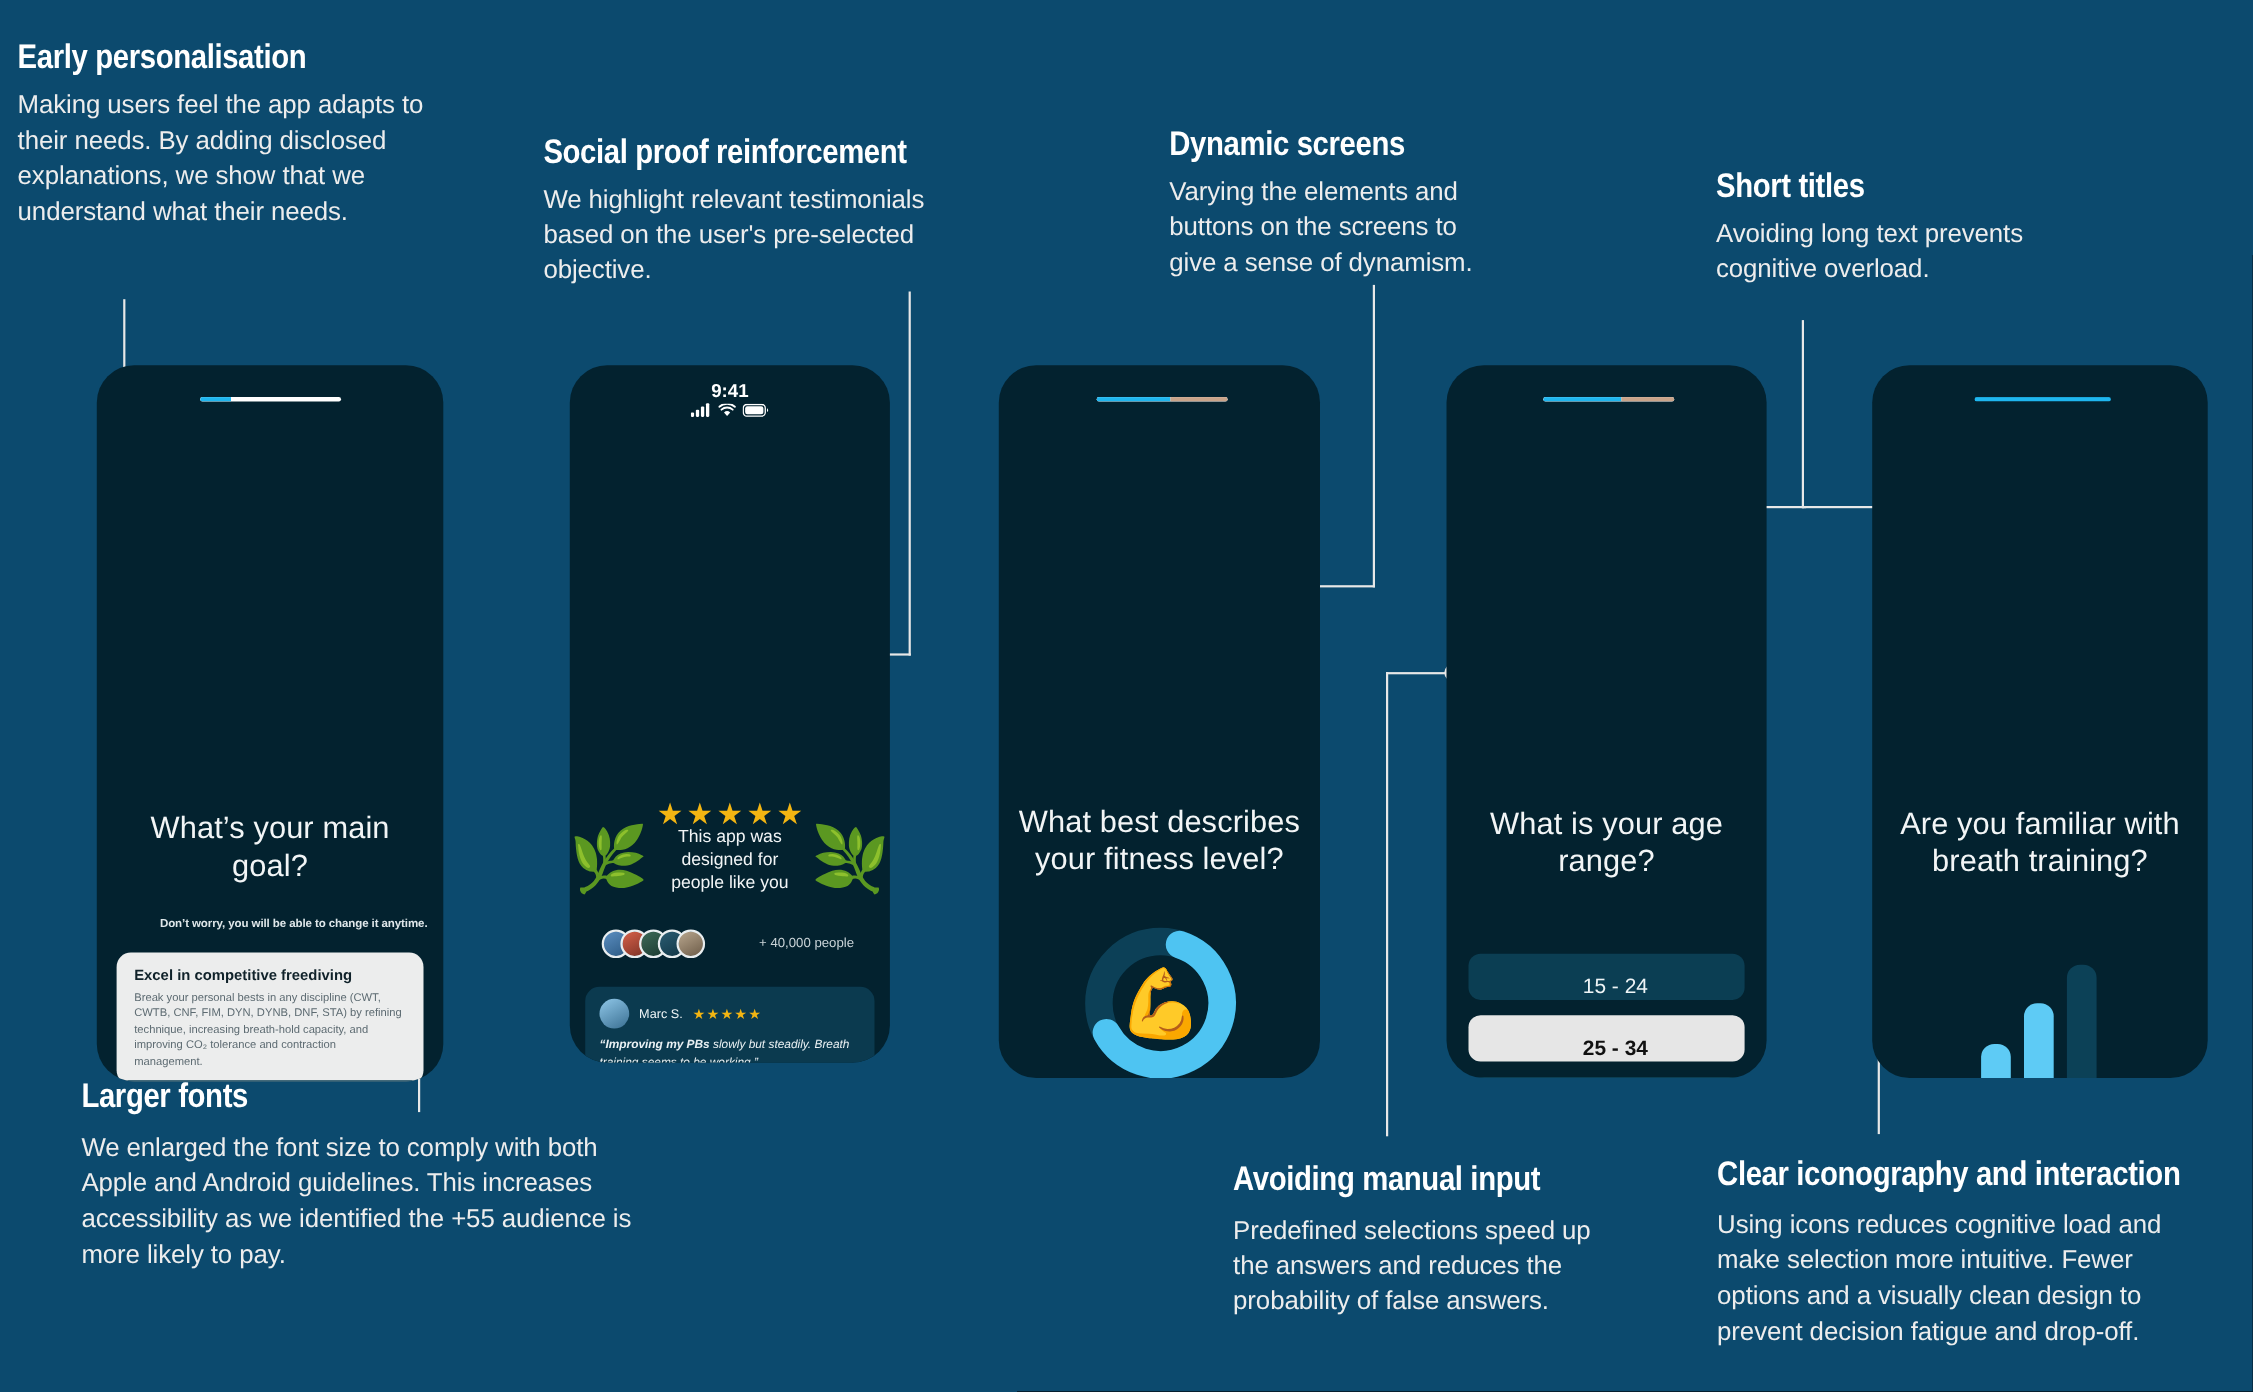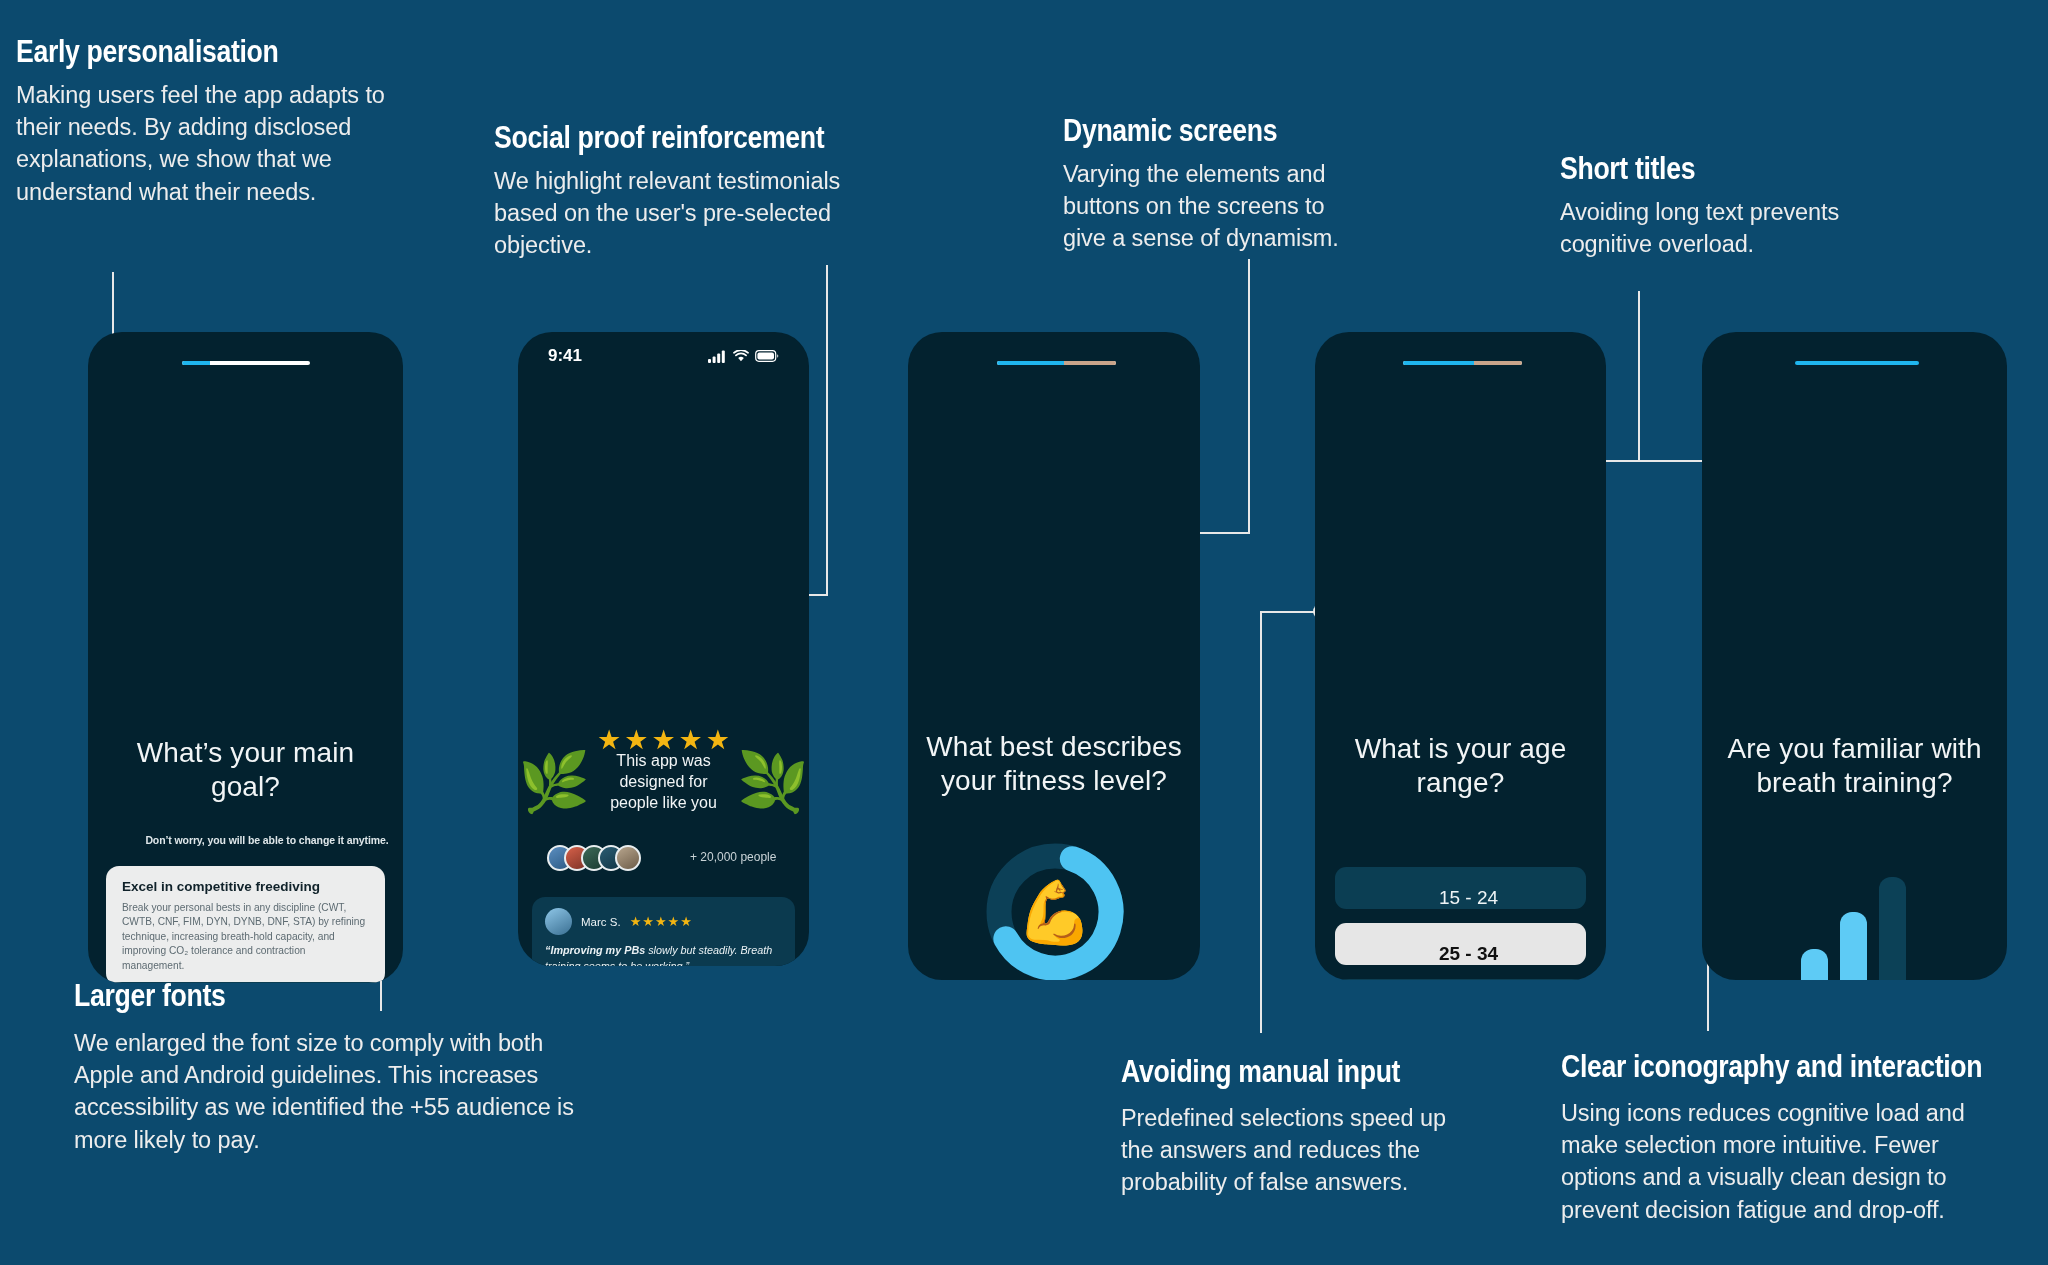--- a/index.html
+++ b/index.html
@@ -47,21 +47,21 @@
     position: absolute;
     background: #03222f;
     border-radius: 34px;
     overflow: hidden;
   }
 
   .statusbar {
     position: absolute; top: 14px; left: 0; right: 0;
     display: flex; align-items: center; justify-content: space-between;
     padding: 0 30px;
-    color: #fff; font-size: 17px; font-weight: 600;
+    color: #fff; font-size: 17px; font-weight: 600; flex-direction: column;
   }
   .sb-right { display: flex; align-items: center; gap: 6px; }
 
   
   .progbar {
     position: absolute;
     height: 4px; border-radius: 3px;
     background: #ffffff;
     overflow: hidden;
     display: flex;
@@ -303,21 +303,21 @@
       <span class="laurel" style="transform:scaleX(-1);">🌿</span>
     </div>
 
     <div class="avatars" style="left:29px; top:513px;">
       <div class="av" style="background:linear-gradient(150deg,#5b8ec0,#2c5a84);"></div>
       <div class="av" style="background:linear-gradient(150deg,#d7614a,#7c3226);"></div>
       <div class="av" style="background:linear-gradient(150deg,#3d6a58,#1b3a31);"></div>
       <div class="av" style="background:linear-gradient(150deg,#2a5c72,#123646);"></div>
       <div class="av" style="background:linear-gradient(150deg,#b8a68e,#6d5c48);"></div>
     </div>
-    <div class="people-count" style="left:172px; top:518px;">+ 20,000 people</div>
+    <div class="people-count" style="left:172px; top:518px;">+ 40,000 people</div>
 
     <div class="tcard" style="left:14px; top:565px; width:263px;">
       <div class="thead">
         <div class="tav" style="background:linear-gradient(150deg,#8fc7e8,#3a6f92);"></div>
         <span class="tname">Marc S.</span>
         <span class="tstars">
           <span class="star">★</span>
             <span class="star">★</span>
             <span class="star">★</span>
             <span class="star">★</span>

